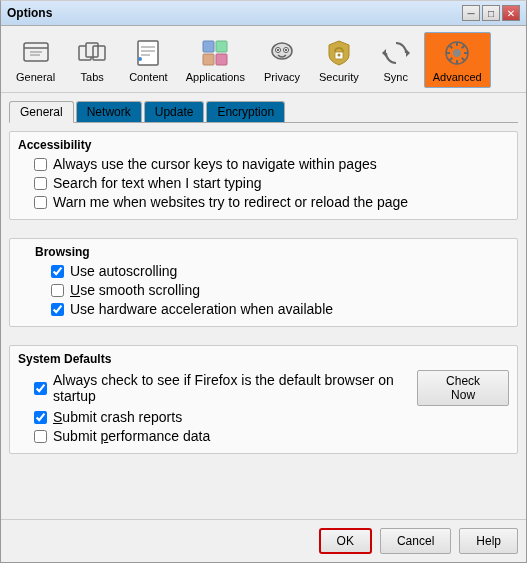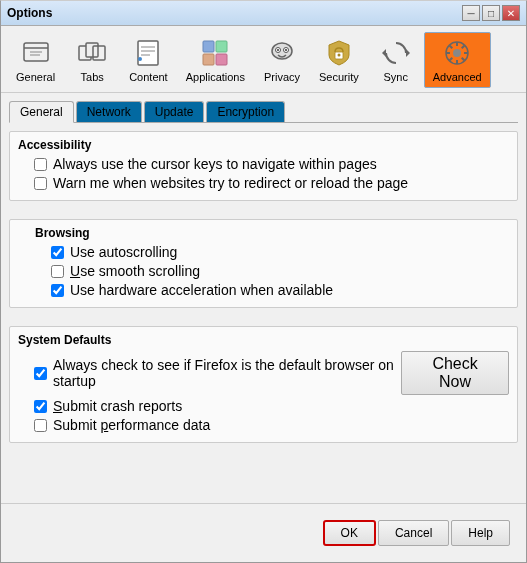--- a/index.html
+++ b/index.html
@@ -182,30 +182,30 @@
       align-items: center;
       justify-content: space-between;
       margin-bottom: 3px;
     }
 
     .check-now-btn {
       padding: 3px 16px;
       border: 1px solid #aaa;
       background: linear-gradient(to bottom, #f5f5f5, #e0e0e0);
       cursor: pointer;
-      font-size: 16px;
+      font-size: 12px;
       border-radius: 2px;
       text-align: center;
     }
 
     .bottom-buttons {
       display: flex;
       justify-content: flex-end;
-      gap: 2px;
-      padding: 16px;
+      gap: 8px;
+      padding: 8px;
       border-top: 1px solid #ccc;
       margin-top: auto;
     }
 
     .dialog-btn {
       padding: 4px 16px;
       border: 1px solid #aaa;
       background: linear-gradient(to bottom, #f5f5f5, #e0e0e0);
       cursor: pointer;
       font-size: 12px;
@@ -349,20 +349,24 @@
 
     <div class="section inner-box">
       <div class="section-title">Accessibility</div>
       <div class="section-content">
         <div class="checkbox-row">
           <input type="checkbox" style="">
           <span class="checkbox-label">Always use the cursor keys to navigate within pages</span>
         </div>
         <div class="checkbox-row">
           <input type="checkbox" style="">
+          <span class="checkbox-label">Search for text when I start typing</span>
+        </div>
+        <div class="checkbox-row">
+          <input type="checkbox" style="">
           <span class="checkbox-label">Warn me when websites try to redirect or reload the page</span>
         </div>
       </div>
     </div>
 
     <div class="section inner-box" style="margin-top:8px;padding-left:25px;">
       <div class="section-title">Browsing</div>
       <div class="section-content">
         <div class="checkbox-row">
           <input type="checkbox" checked="" style="">

